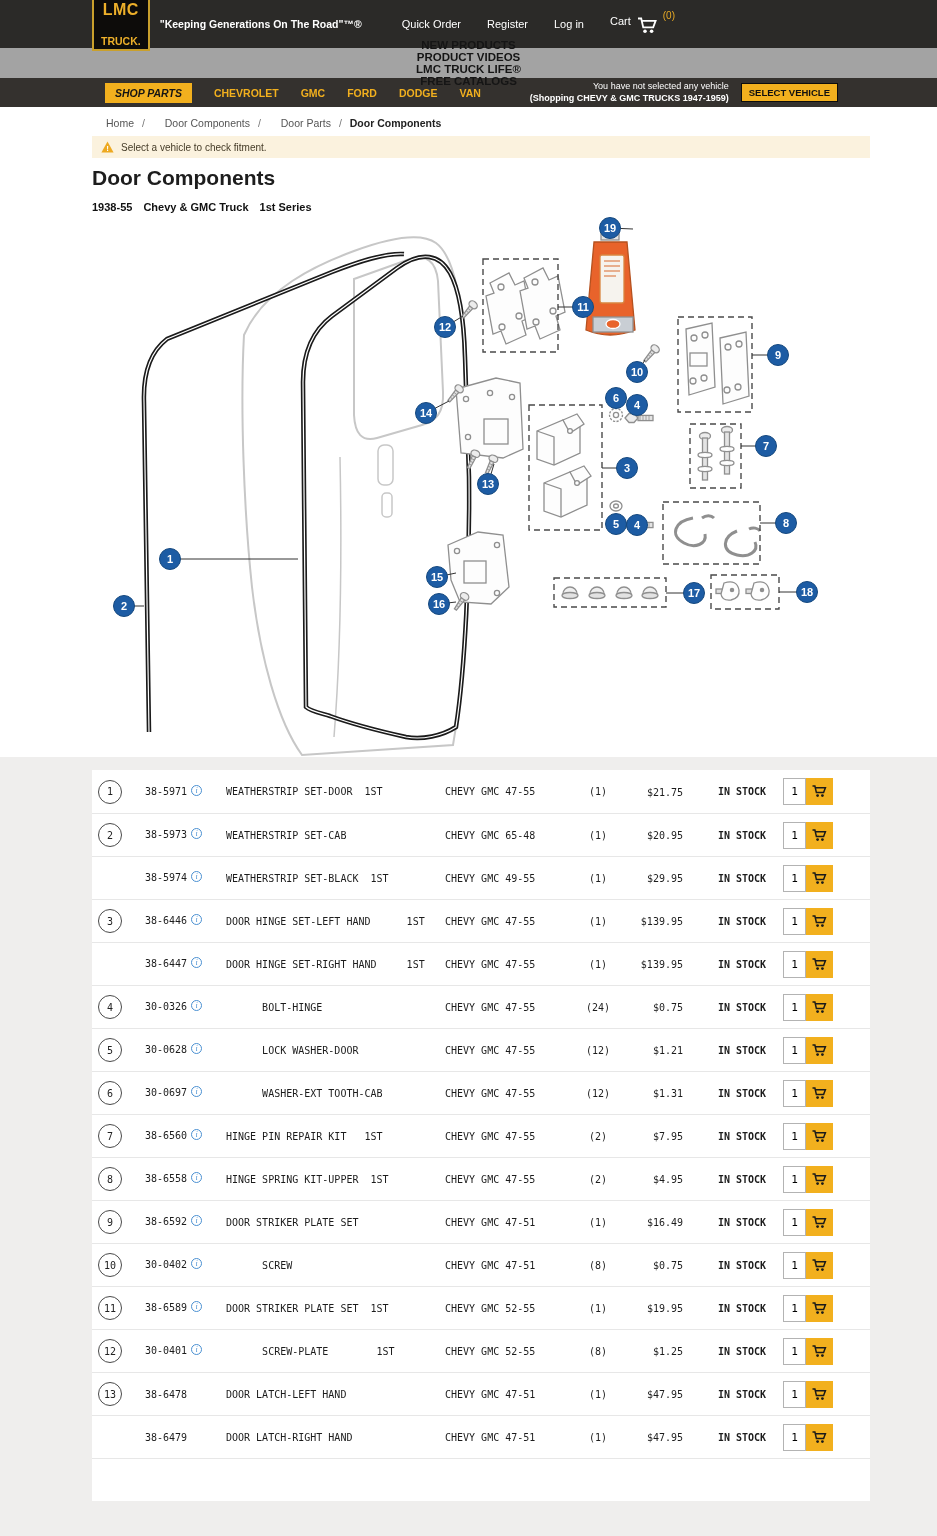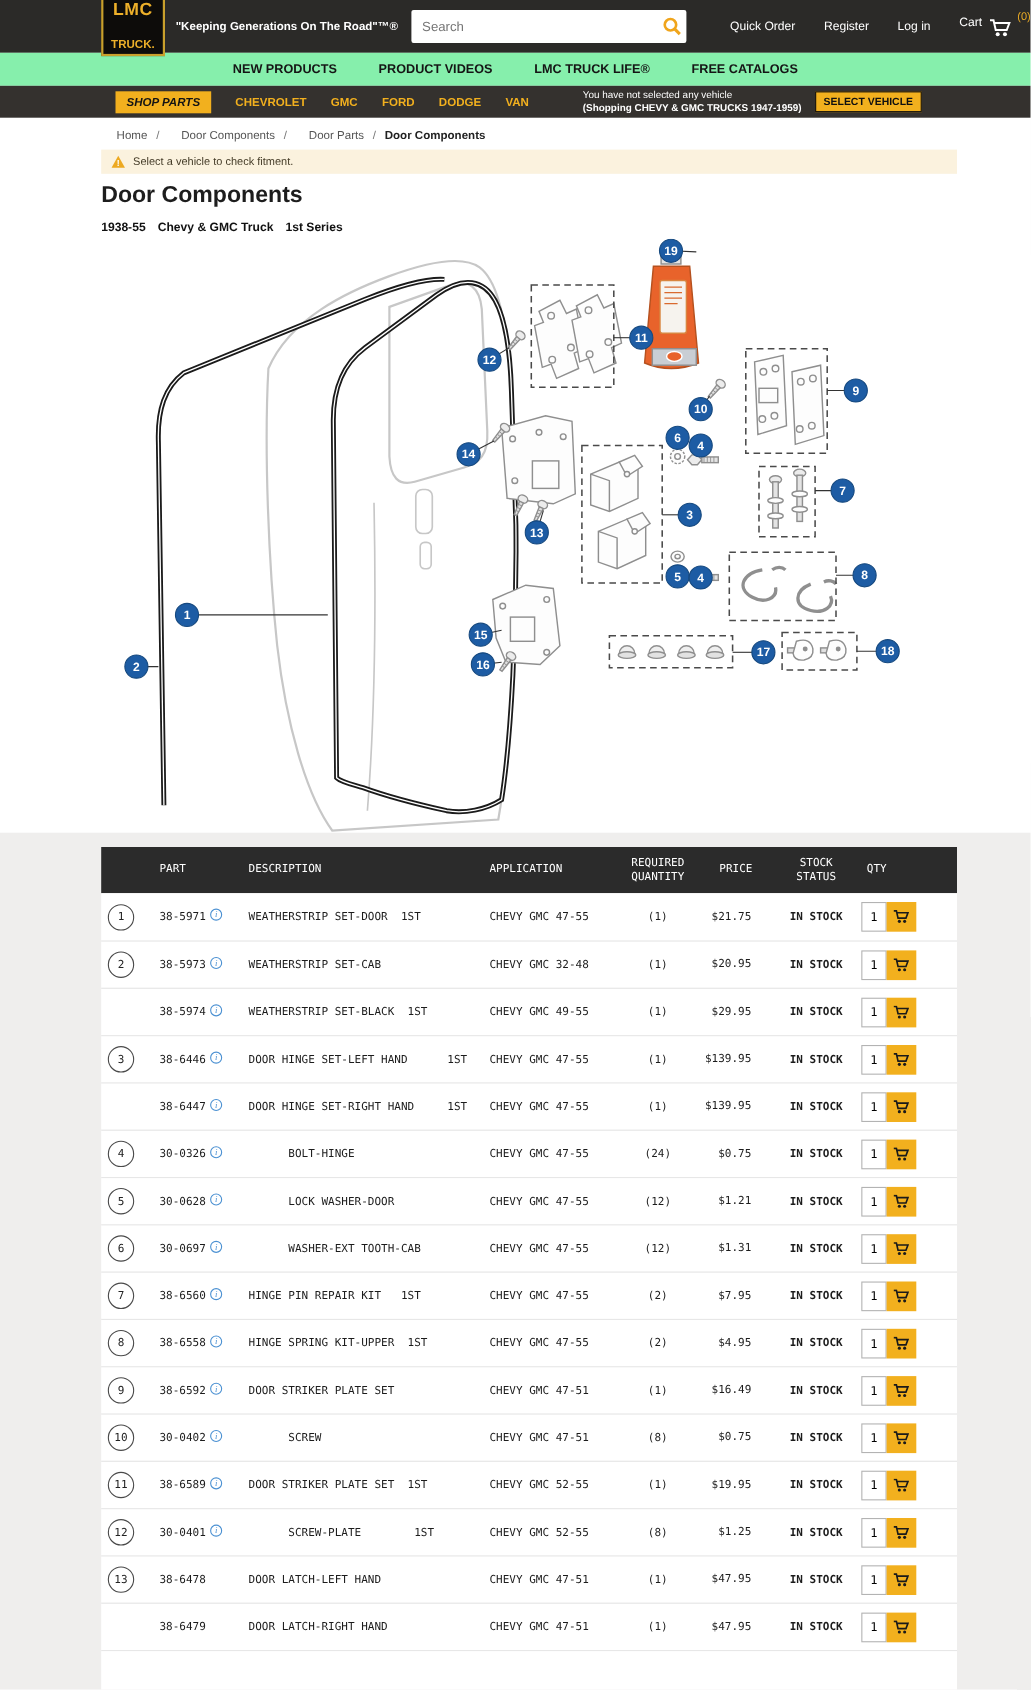--- a/index.html
+++ b/index.html
@@ -19,29 +19,29 @@
                   color: #333; font-family: "Liberation Sans", sans-serif; background: transparent; }
   .search .mag { width: 26px; display: flex; align-items: center; justify-content: center; cursor: pointer; }
   .toplinks { display: flex; align-items: center; margin-left: 14px; }
   .toplinks .tl { color: #fff; font-size: 11px; margin-left: 26px; cursor: pointer; white-space: nowrap; }
   .cartwrap { display: flex; align-items: flex-start; margin-left: 26px; cursor: pointer; }
   .cartwrap .tl { margin-left: 0; }
   .cartwrap svg { margin: 2px 0 0 6px; }
   .cartcount { color: #e8aa25; font-size: 10px; margin-left: 4px; position: relative; top: -5px; }
 
   
-  .nav2 { height: 30px; background: #86efac; display: flex; align-items: center; justify-content: center; }
+  .nav2 { height: 30px; background: #a3a3a3; display: flex; align-items: center; justify-content: center; flex-direction: column; }
   .nav2 .ni { font-size: 11.5px; font-weight: bold; color: #151515; margin: 0 19px; cursor: pointer; }
 
   
   .shopbar { height: 29px; background: #34312e; display: flex; align-items: center; padding-left: 105px; }
   .shopparts { background: #f2b01e; color: #141414; font-weight: bold; font-size: 10.5px;
                padding: 4px 10px; cursor: pointer; font-style: italic; }
   .brand { color: #f2b01e; font-weight: bold; font-size: 10.5px; margin-left: 22px; cursor: pointer; }
-  .vnotice { margin-left: auto; color: #fff; font-size: 9px; line-height: 1.3; text-align: left; }
+  .vnotice { margin-left: auto; color: #fff; font-size: 9px; line-height: 1.3; text-align: right; }
   .vnotice .b { font-weight: bold; }
   .selveh { background: #f2b01e; color: #101010; border: 1px solid #0d0d0d; font-weight: bold;
             font-size: 9.5px; padding: 3px 7px; margin: 0 99px 0 12px; cursor: pointer;
             font-family: "Liberation Sans", sans-serif; }
 
   
   .breadcrumb { padding: 10px 0 0 94px; font-size: 10.5px; color: #555; }
   .breadcrumb .bc { cursor: pointer; padding-left: 12px; }
   .breadcrumb .sep { margin: 0 5px; color: #777; }
   .breadcrumb .cur { font-weight: bold; color: #222; }
@@ -91,29 +91,20 @@
 </style>
 </head>
 <body>
 
 <div class="topbar">
   <div class="logo">
     <div class="l1">LMC</div>
     <div class="l2">TRUCK.</div>
   </div>
   <div class="tagline">"Keeping Generations On The Road"™®</div>
-  <div class="search">
-    <input type="text" placeholder="Search" style="">
-    <span class="mag">
-      <svg width="18" height="18" viewBox="0 0 18 18">
-          <circle cx="7.5" cy="7.5" r="5.2" fill="none" stroke="#f0a51c" stroke-width="2.4"></circle>
-          <line x1="11.5" y1="11.5" x2="16" y2="16" stroke="#f0a51c" stroke-width="2.8"></line>
-        </svg>
-    </span>
-  </div>
   <div class="toplinks">
     <span class="tl">Quick Order</span>
     <span class="tl">Register</span>
     <span class="tl">Log in</span>
     <span class="cartwrap">
       <span class="tl">Cart</span>
       <svg width="22" height="17" viewBox="0 0 22 17">
           <path d="M1 1.5h3.2l2 8.8h10l2.4-6.4H5.6" fill="none" stroke="#fff" stroke-width="1.8"></path>
           <circle cx="8" cy="14.2" r="1.8" fill="#fff"></circle>
           <circle cx="14.6" cy="14.2" r="1.8" fill="#fff"></circle>
@@ -391,32 +382,20 @@
         <text x="602" y="379.8" text-anchor="middle" font-size="11" font-weight="bold" fill="#fff">17</text>
         <line x1="715" y1="375" x2="687" y2="375" stroke="#333" stroke-width="1"></line>
         <circle cx="715" cy="375" r="10.5" fill="#1d5ca4" stroke="#16497f"></circle>
         <text x="715" y="378.8" text-anchor="middle" font-size="11" font-weight="bold" fill="#fff">18</text>
       </g>
 </svg>
 </div>
 
 <div class="parts">
   <div class="ptable">
-    <div class="trow thead">
-      <div class="tc col-num"></div>
-      <div class="tc col-part">PART</div>
-      <div class="tc col-desc">DESCRIPTION</div>
-      <div class="tc col-app">APPLICATION</div>
-      <div class="tc col-req">REQUIRED
-QUANTITY</div>
-      <div class="tc col-price">PRICE</div>
-      <div class="tc col-stock">STOCK
-STATUS</div>
-      <div class="tc col-qty">QTY</div>
-    </div>
     <div>
         <div class="trow brow">
           <div class="tc col-num">
             <span class="numcirc">1</span>
           </div>
           <div class="tc col-part"><span>38-5971</span><span class="pinfo">i</span></div>
           <div class="tc col-desc">WEATHERSTRIP SET-DOOR  1ST</div>
           <div class="tc col-app">CHEVY GMC 47-55</div>
           <div class="tc col-req">(1)</div>
           <div class="tc col-price">
@@ -435,21 +414,21 @@
               </button>
             </span>
           </div>
         </div>
         <div class="trow brow">
           <div class="tc col-num">
             <span class="numcirc">2</span>
           </div>
           <div class="tc col-part"><span>38-5973</span><span class="pinfo">i</span></div>
           <div class="tc col-desc">WEATHERSTRIP SET-CAB</div>
-          <div class="tc col-app">CHEVY GMC 32-48</div>
+          <div class="tc col-app">CHEVY GMC 65-48</div>
           <div class="tc col-req">(1)</div>
           <div class="tc col-price">
             <span class="v">$20.95</span>
           </div>
           <div class="tc col-stock">IN STOCK</div>
           <div class="tc col-qty">
             <span class="qtywrap">
               <input type="text" value="1" style="">
               <button class="cartbtn">
                 <svg width="15" height="13" viewBox="0 0 15 13">

